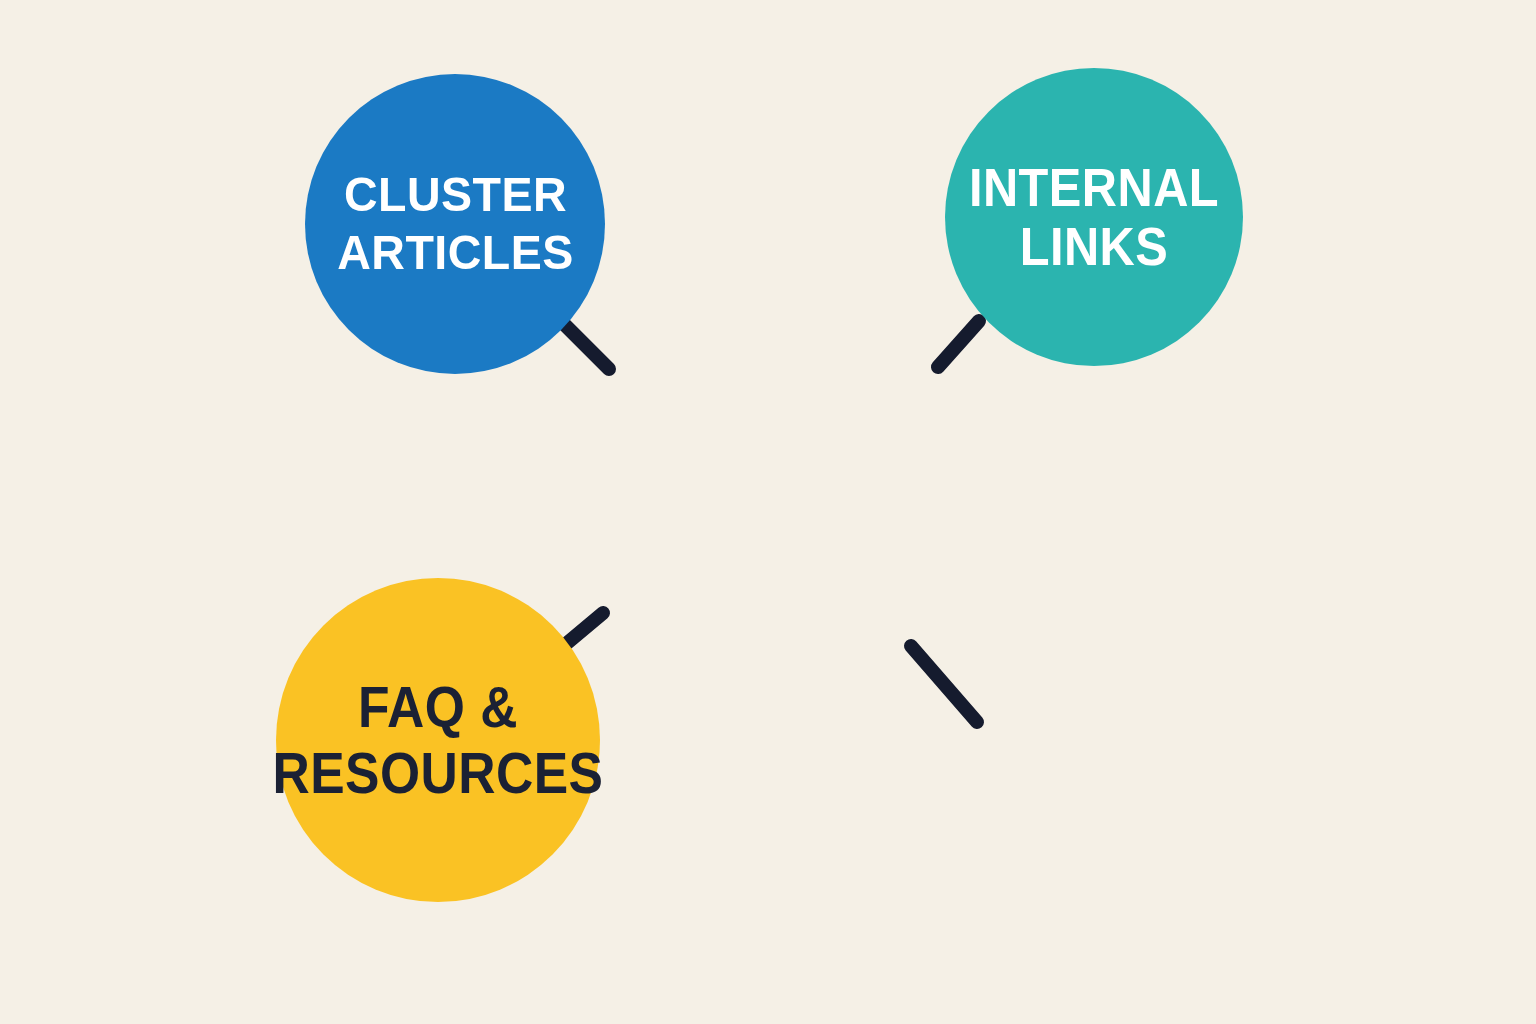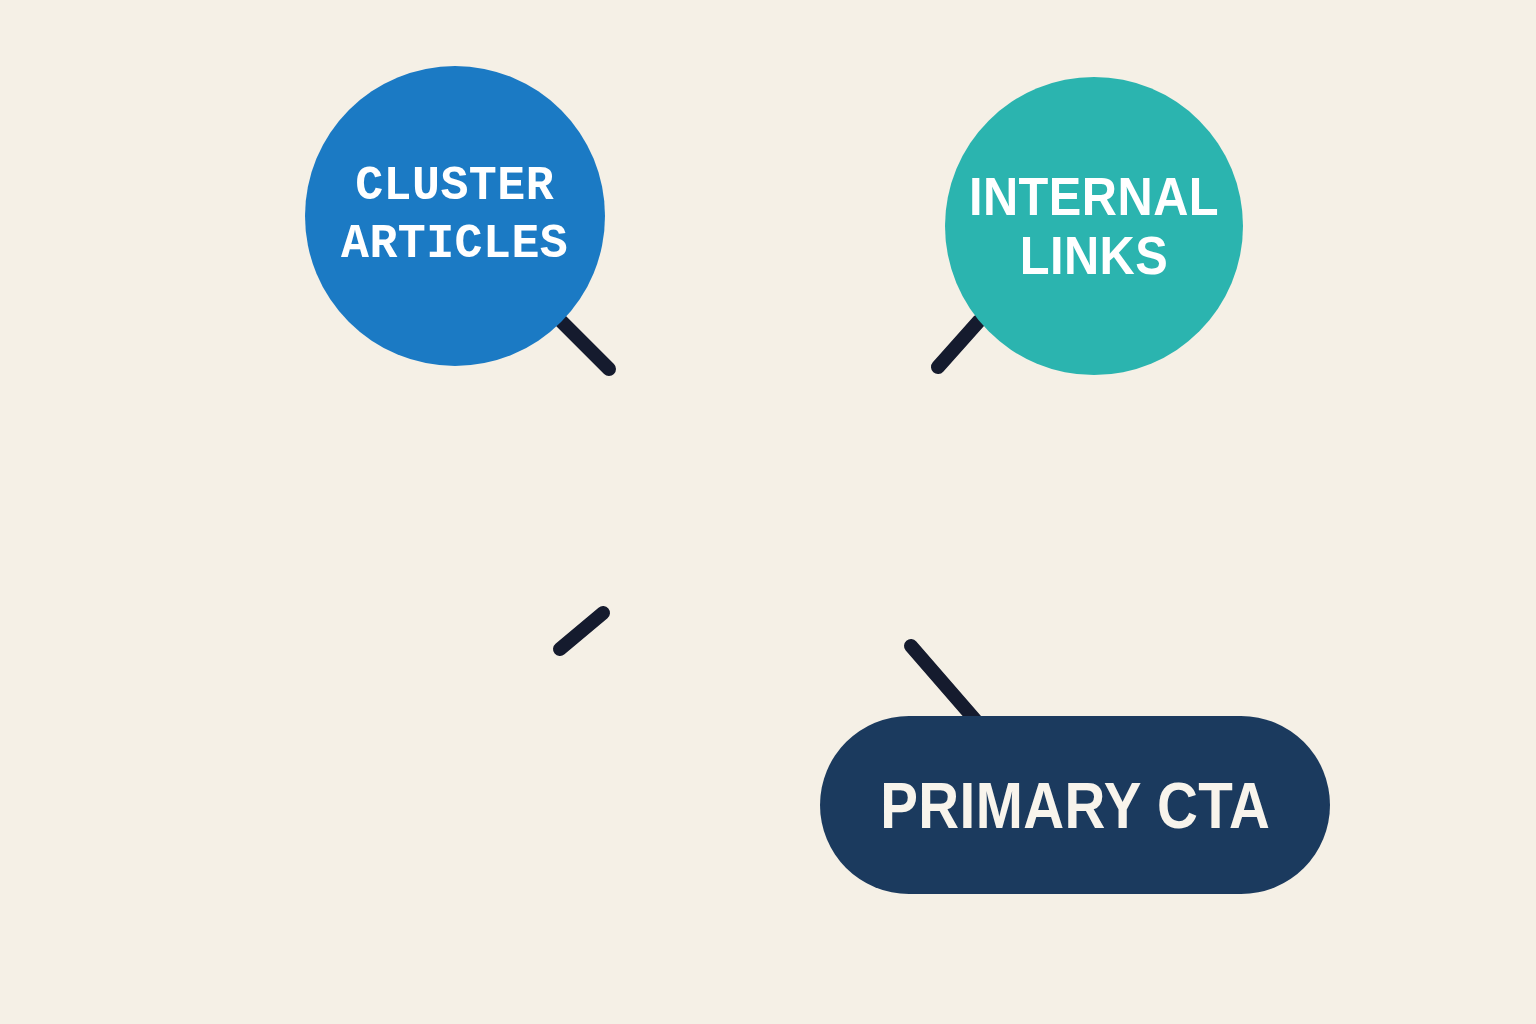--- a/index.html
+++ b/index.html
@@ -26,27 +26,26 @@
     position: absolute;
     z-index: 2;
     display: flex;
     align-items: center;
     justify-content: center;
   }
   .circle { border-radius: 50%; }
   .pill { border-radius: 90px; }
 
   .node-cluster {
-    left: 305px; top: 66px;
+    left: 305px; top: 74px;
     width: 300px; height: 300px;
     background: #1B7AC4;
-    font-family: Liberation Mono, monospace;
   }
   .node-internal {
-    left: 945px; top: 77px;
+    left: 945px; top: 68px;
     width: 298px; height: 298px;
     background: #2BB4AF;
   }
   .node-pillar {
     left: 563px; top: 281px;
     width: 416px; height: 416px;
     background: #F2611F;
   }
   .node-faq {
     left: 276px; top: 578px;
@@ -118,18 +117,21 @@
   </div>
 
   <div class="node circle node-internal">
     <div class="label label-internal">
       <span>INTERNAL</span>
       <span>LINKS</span>
     </div>
   </div>
 
 
+  <div class="node circle node-faq">
+    <div class="label label-faq">
+      <span>FAQ &amp;</span>
+      <span>RESOURCES</span>
+    </div>
+  </div>
 
-  <div class="node pill node-cta">
-    <div class="label label-cta">PRIMARY CTA</div>
-  </div>
 
 </div>
 
 </body></html>

